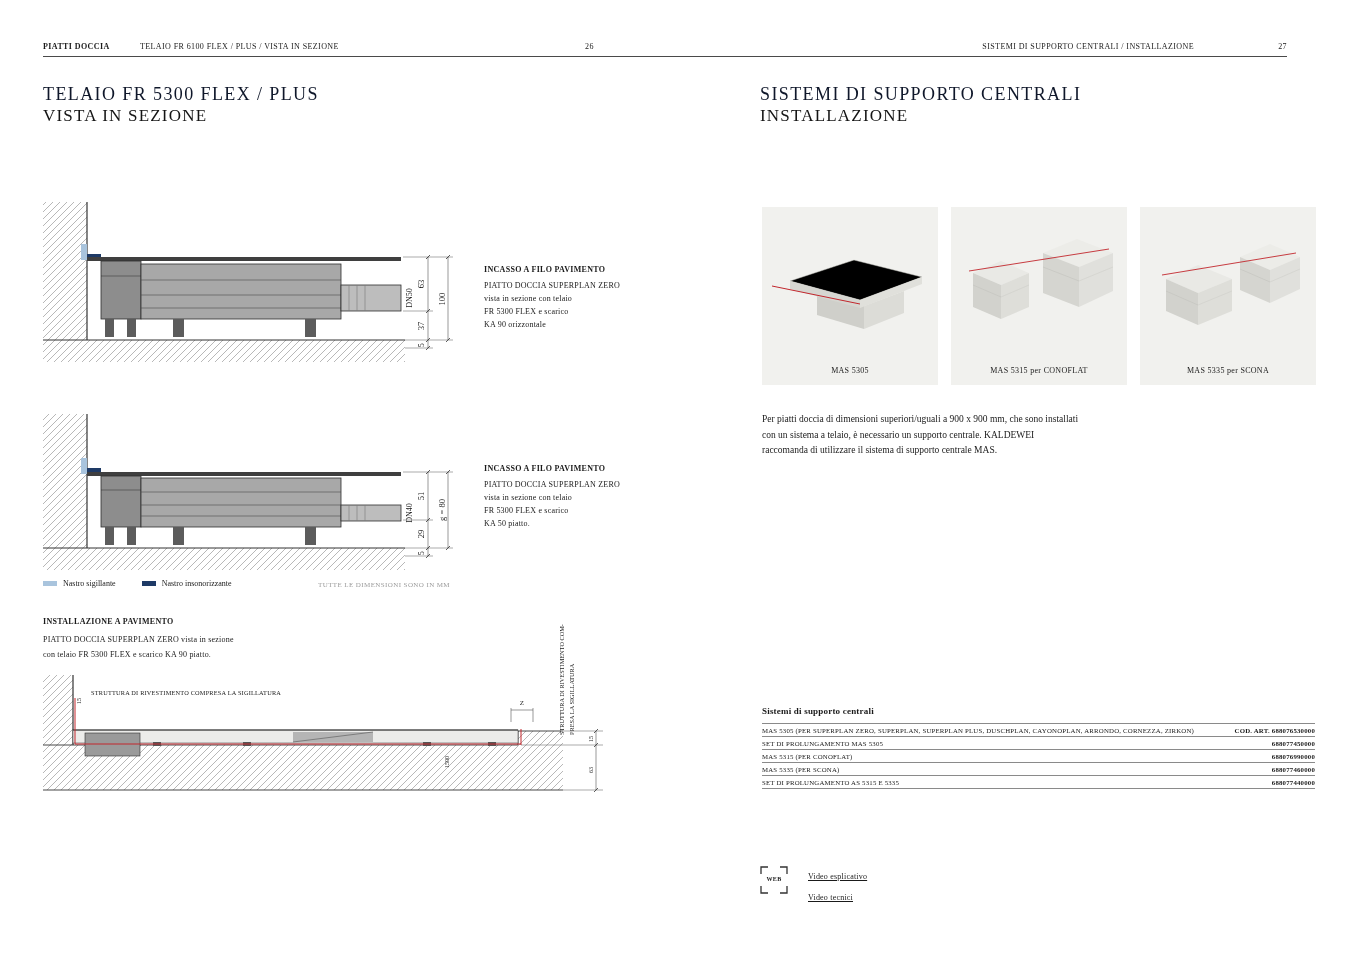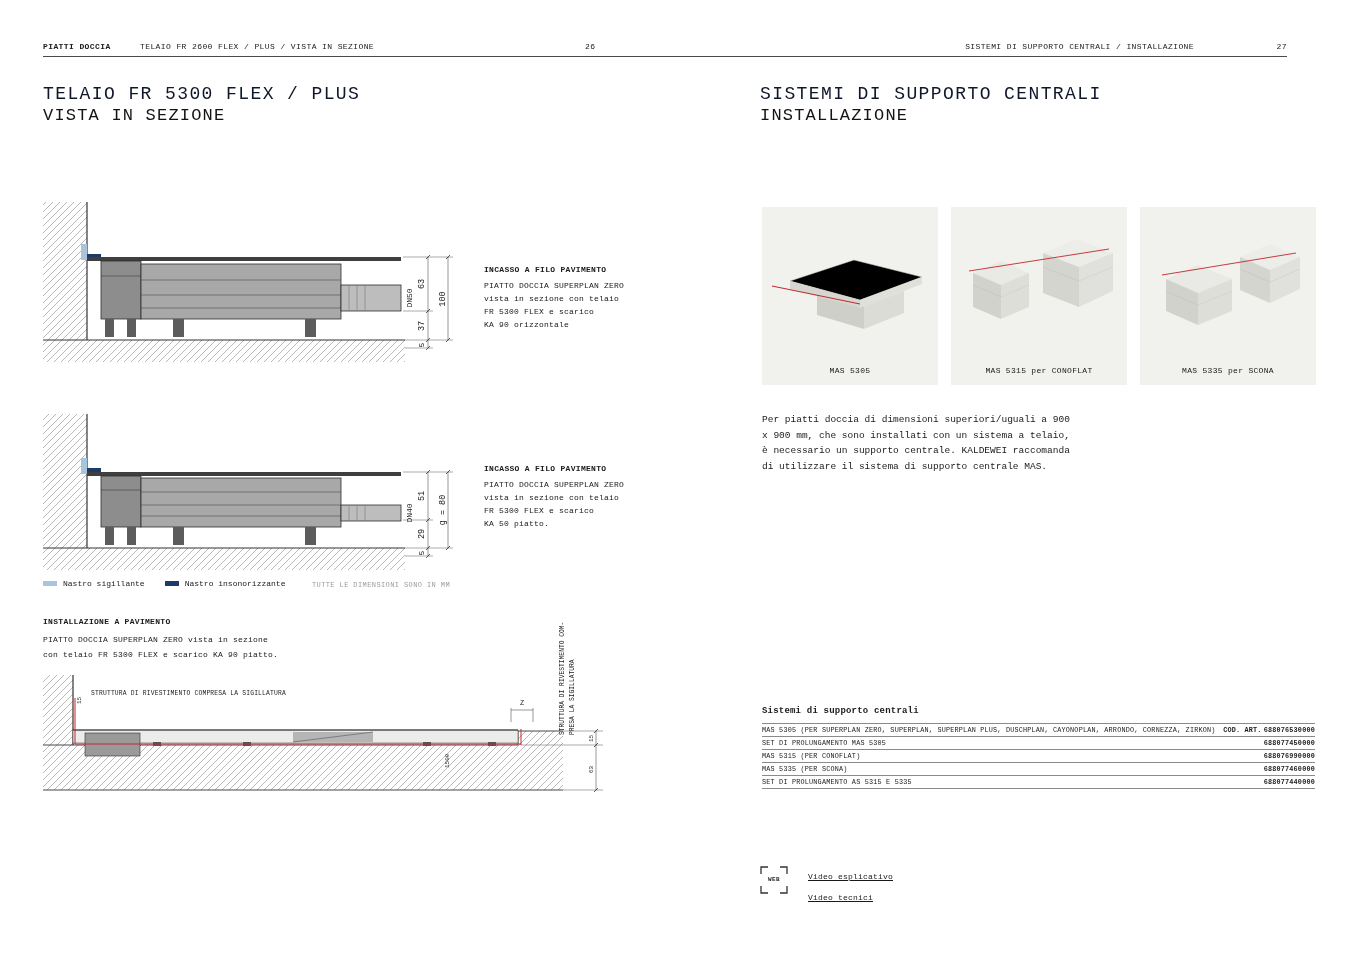--- a/index.html
+++ b/index.html
@@ -1,27 +1,27 @@
 <!DOCTYPE html>
 <html><head>
 <meta charset="utf-8">
 <style>
   *{margin:0;padding:0;box-sizing:border-box}
   html,body{background:#ffffff}
   .sheet{position:relative;width:1328px;height:959px;background:#ffffff;
-         font-family:Liberation Mono, monospace;color:#1a1a1a;overflow:hidden}
+         font-family:Liberation Serif, serif;color:#1a1a1a;overflow:hidden}
   .abs{position:absolute}
   .hdr{font-size:8px;letter-spacing:.4px;color:#1a1a1a;white-space:nowrap}
   .hdr-bold{font-weight:bold}
   .rule{position:absolute;left:43px;right:41px;top:56px;border-top:1px solid #4a4a4a;height:0}
   .title{font-size:18px;letter-spacing:1.4px;color:#0f172a;white-space:nowrap}
   .subtitle{font-size:17px;letter-spacing:1.2px;color:#141414;white-space:nowrap}
   .cap-title{font-size:8px;font-weight:bold;letter-spacing:.3px;margin-bottom:5px}
   .cap-line{font-size:8px;line-height:13px;letter-spacing:.2px}
-  .legend-wrap{display:flex;gap:20px;align-items:center}
+  .legend-wrap{display:flex;gap:26px;align-items:center}
   .legend-item{display:flex;gap:6px;align-items:center;font-size:8px}
   .note-gray{font-size:7px;color:#9c9c9c;letter-spacing:.4px}
   .sec3-title{font-size:8px;font-weight:bold;letter-spacing:.3px;margin-bottom:6px}
   .sec3-line{font-size:8px;line-height:15px;letter-spacing:.2px}
   .tile{position:absolute;top:0;width:176px;height:178px;background:#f1f1ee}
   .tile-cap{position:absolute;bottom:10px;left:0;width:100%;text-align:center;
             font-size:8px;letter-spacing:.3px;color:#1a1a1a}
   .para{font-size:9.5px;line-height:15.5px;width:318px;color:#1a1a1a}
   .tbl-title{font-size:9px;font-weight:bold;letter-spacing:.2px}
   .tbl{width:553px;margin-top:7px;border-top:1px solid #8a8a8a}
@@ -35,21 +35,21 @@
             font-size:6px;font-weight:bold;letter-spacing:.4px}
   .weblink{display:block;font-size:8px;text-decoration:underline;color:#1a1a1a;
            margin-bottom:12px;letter-spacing:.2px;cursor:pointer}
 </style>
 </head>
 <body>
 
 <div class="sheet">
 
   <div class="abs hdr hdr-bold" style="left:43px;top:42px">PIATTI DOCCIA</div>
-  <div class="abs hdr" style="left:140px;top:42px">TELAIO FR 2600 FLEX / PLUS / VISTA IN SEZIONE</div>
+  <div class="abs hdr" style="left:140px;top:42px">TELAIO FR 6100 FLEX / PLUS / VISTA IN SEZIONE</div>
   <div class="abs hdr" style="left:585px;top:42px">26</div>
   <div class="abs hdr" style="right:134px;top:42px">SISTEMI DI SUPPORTO CENTRALI / INSTALLAZIONE</div>
   <div class="abs hdr" style="right:41px;top:42px">27</div>
   <div class="rule"></div>
 
   <div class="abs title" style="left:43px;top:84px">TELAIO FR 5300 FLEX / PLUS</div>
   <div class="abs subtitle" style="left:43px;top:106px">VISTA IN SEZIONE</div>
 
   <svg class="abs" style="left:43px;top:198px" width="420" height="170" viewBox="0 0 420 170">
     <defs>

